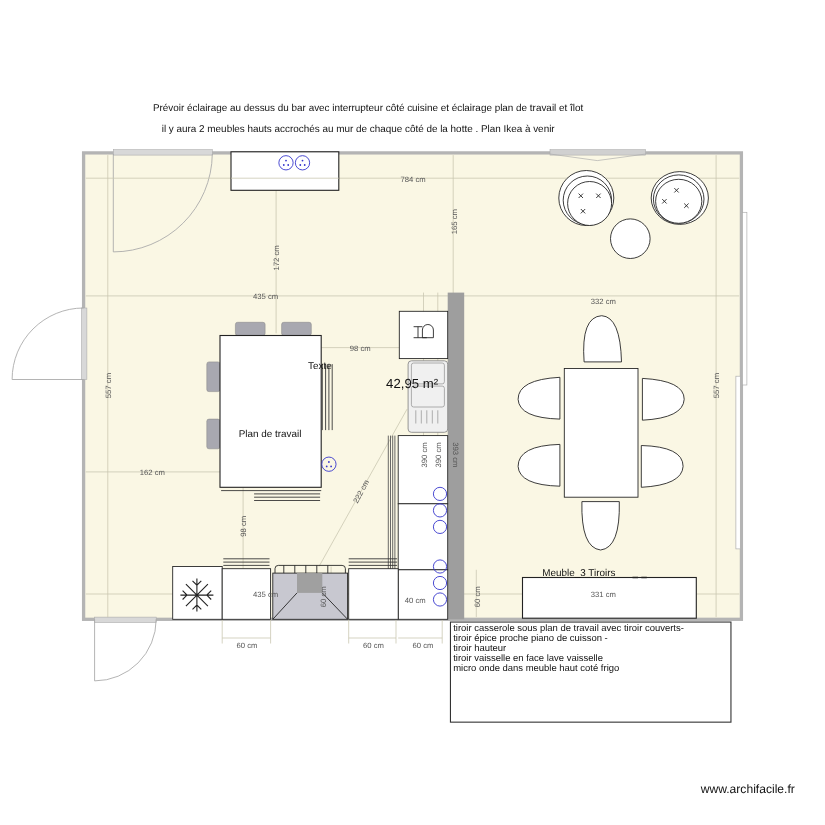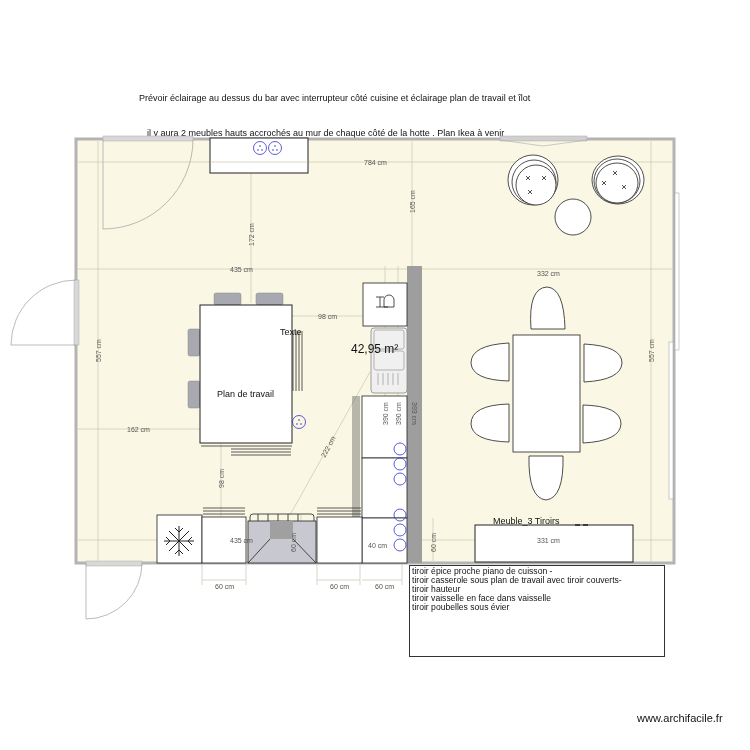--- a/index.html
+++ b/index.html
@@ -10,21 +10,21 @@
   .lbl { font-family:"Liberation Sans", sans-serif; font-size:9px; fill:#111; }
   .big { font-family:"Liberation Sans", sans-serif; font-size:12px; fill:#111; }
   .notes-box { position:absolute; left:409px; top:565px; width:256px; height:92px; border:1px solid #333; background:#fff; box-sizing:border-box; padding:1px 2px; }
   .notes-box div { font-size:8.6px; line-height:9px; color:#111; white-space:nowrap; }
   .watermark { position:absolute; left:637px; top:712px; font-size:11px; color:#111;text-align:center; }
 </style>
 </head>
 <body>
 
 <div class="note" style="left:139px; top:93px;">Prévoir éclairage au dessus du bar avec interrupteur côté cuisine et éclairage plan de travail et îlot</div>
-<div class="note" style="left:147px; top:128px;">il y aura 2 meubles hauts accrochés au mur de chaque côté de la hotte . Plan Ikea à venir</div>
+<div class="note" style="left:147px; top:112px;">il y aura 2 meubles hauts accrochés au mur de chaque côté de la hotte . Plan Ikea à venir</div>
 
 <svg width="750" height="750" viewBox="0 0 750 750">
 
   <rect x="76" y="139" width="598" height="424" fill="#faf7e4"></rect>
 
   <rect x="76" y="139" width="598" height="424" fill="none" stroke="#b4b4b4" stroke-width="3"></rect>
 
   <g>
     <rect x="103" y="136" width="90" height="5" fill="#d8d8d8" stroke="#aaa" stroke-width="0.5"></rect>
     <path d="M103 229 A90 90 0 0 0 193 140" fill="none" stroke="#aaa" stroke-width="0.8"></path>
@@ -229,20 +229,20 @@
     <text class="dim" transform="translate(388,425) rotate(-90)">390 cm</text>
     <text class="dim" transform="translate(401,425) rotate(-90)">390 cm</text>
     <text class="dim" transform="translate(412,402) rotate(90)">393 cm</text>
     <text class="dim" transform="translate(296,552) rotate(-90)">60 cm</text>
     <text class="dim" transform="translate(436,552) rotate(-90)">60 cm</text>
     <text class="dim" transform="translate(325,458) rotate(-62)">222 cm</text>
   </g>
 </svg>
 
 <div class="notes-box">
+  <div>tiroir casserole sous plan de travail avec tiroir couverts-</div>
   <div>tiroir épice proche piano de cuisson -</div>
-  <div>tiroir casserole sous plan de travail avec tiroir couverts-</div>
   <div>tiroir hauteur</div>
-  <div>tiroir vaisselle en face dans vaisselle</div>
-  <div>tiroir poubelles sous évier</div>
+  <div>tiroir vaisselle en face lave vaisselle</div>
+  <div>micro onde dans meuble haut coté frigo</div>
 </div>
 
 <div class="watermark">www.archifacile.fr</div>
 
 </body></html>

